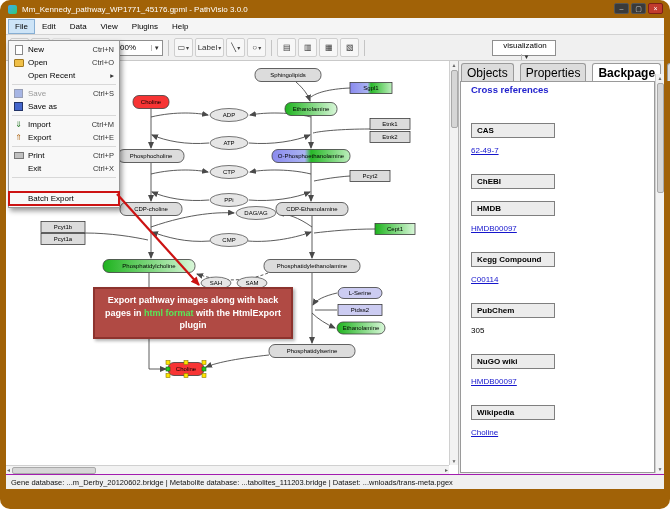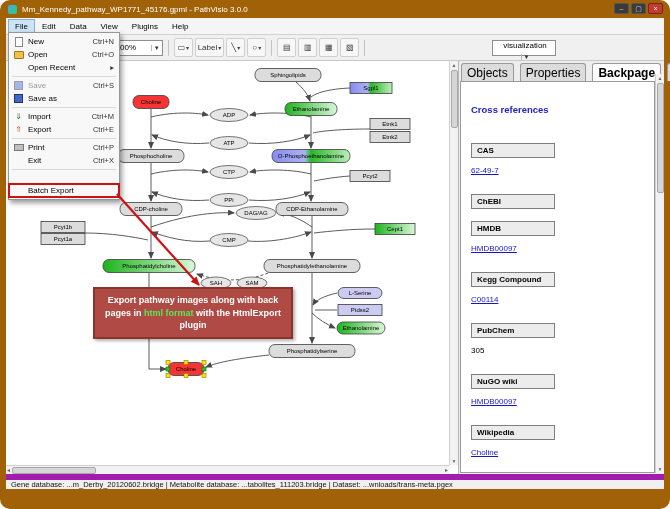--- a/index.html
+++ b/index.html
@@ -45,34 +45,34 @@
   
   .callout{position:absolute;left:87px;top:226px;width:200px;background:#b04a44;border:2px solid #8d332e;
            color:#fff;font-weight:bold;font-size:9px;text-align:center;padding:5px 6px;z-index:30;line-height:1.4;
            box-shadow:2px 2px 3px rgba(0,0,0,.3);}
   .callout .hl{color:#58e858;}
   
   .right-panel{width:206px;border-left:1px solid #b5b5b5;background:#ededed;display:flex;flex-direction:column;position:relative;}
   .tabs{display:flex;padding:2px 2px 0 2px;gap:6px;font-size:12px;flex:none;text-align:center;}
   .tab{padding:2px 5px 1px;border:1px solid #9a9a9a;border-bottom:none;background:#dcdcdc;border-radius:3px 3px 0 0;white-space:nowrap;}
   .tab.active{background:#fff;font-weight:bold;}
-  .backpage{flex:1;background:#fff;border:1px solid #9a9a9a;margin:0 9px 1px 1px;padding:20px 10px;overflow:hidden;}
+  .backpage{flex:1;background:#fff;border:1px solid #9a9a9a;margin:0 9px 1px 1px;padding:0 10px;overflow:hidden;}
   .bp-title{color:#2323cd;font-weight:bold;font-size:9.5px;margin:2px 0 24px;}
   .bp-header{display:inline-block;background:#ececec;border:1px solid #7f7f7f;padding:2px 5px;font-weight:bold;
              font-size:8px;min-width:84px;margin-bottom:8px;}
   .bp-link{display:block;color:#1515cc;text-decoration:underline;font-size:8px;margin-bottom:15px;}
   .bp-value{display:block;color:#000;font-size:8px;margin-bottom:15px;}
   .panel-scroll{position:absolute;right:0;top:13px;bottom:1px;width:9px;background:#f2f2f2;border-left:1px solid #cfcfcf;
                 display:flex;flex-direction:column;align-items:center;font-size:5px;color:#666;}
   .panel-thumb{width:7px;height:110px;background:#d6d6d6;border:1px solid #a9a9a9;border-radius:2px;margin-top:1px;}
   
-  .statusbar{height:15px;border-top:6px solid #a21caf;display:flex;align-items:center;font-size:7.5px;
+  .statusbar{height:15px;border-top:1px solid #a21caf;display:flex;align-items:center;font-size:7.5px;
              padding:0 5px;color:#111;background:#f0f0f0;flex:none;white-space:nowrap;overflow:hidden;}
   
-  .file-menu{position:absolute;left:8px;top:32px;width:112px;background:#f8f8f8;border:1px solid #979797;
+  .file-menu{position:absolute;left:8px;top:40px;width:112px;background:#f8f8f8;border:1px solid #979797;
              box-shadow:2px 3px 5px rgba(0,0,0,.4);z-index:40;font-size:8px;padding:2px 0;}
   .fm-item{display:flex;align-items:center;height:13px;padding:0 5px 0 4px;gap:4px;}
   .fm-item.disabled{color:#9a9a9a;}
   .fm-item.boxed{outline:2px solid #cc1212;outline-offset:-1px;margin-top:14px;}
   .fm-icon{width:11px;display:flex;justify-content:center;flex:none;}
   .fm-label{flex:1;white-space:nowrap;}
   .fm-shortcut{color:#333;font-size:7.5px;}
   .fm-sep{height:1px;background:#d8d8d8;margin:2px 3px;}
   
   .icon-page{width:8px;height:10px;background:#fff;border:1px solid #888;}

